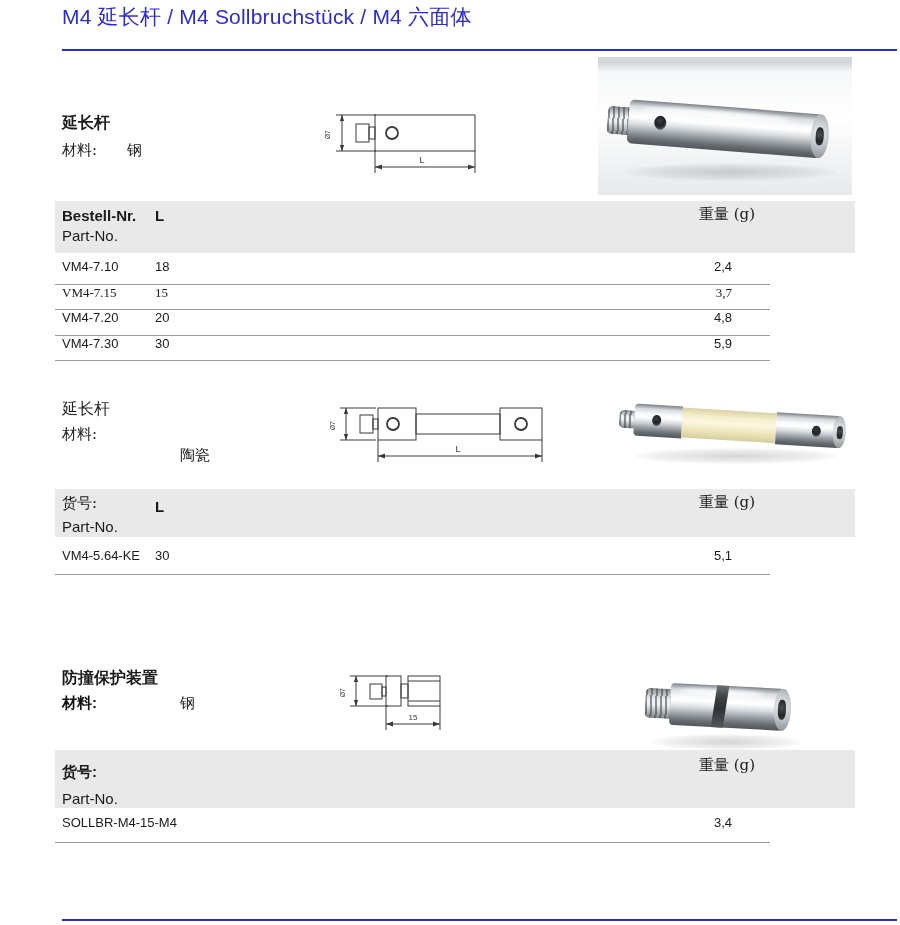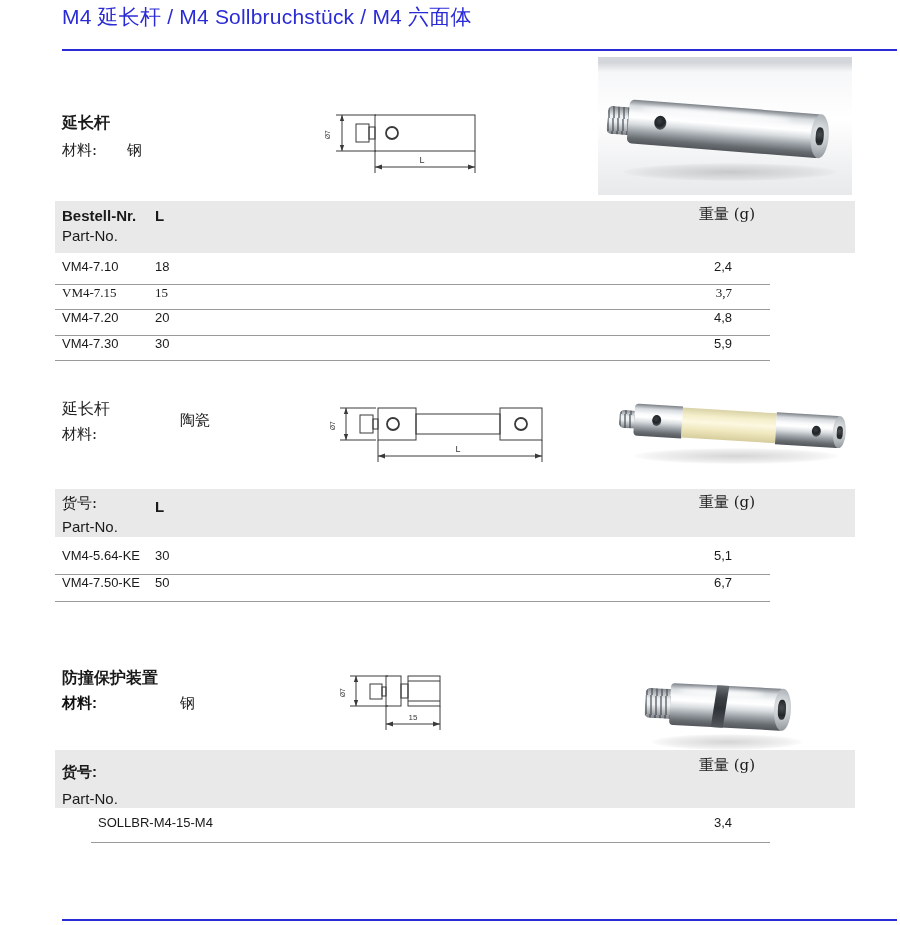--- a/index.html
+++ b/index.html
@@ -169,21 +169,21 @@
       <div class="sidehole" style="left:36px;top:11px;width:9px;height:11px;"></div>
       <div class="endface" style="right:-2px;top:0;width:13px;height:32px;">
         <div class="socket" style="left:3.5px;top:10px;width:6px;height:13px;"></div>
       </div>
     </div>
   </div>
 </div>
 
 <div class="abs s-head-serif serif" style="left:62px;top:399px;">延长杆</div>
 <div class="abs mat-label serif" style="left:62px;top:425px;">材料:</div>
-<div class="abs mat-value serif" style="left:180px;top:411px;">陶瓷</div>
+<div class="abs mat-value serif" style="left:180px;top:446px;">陶瓷</div>
 
 <svg class="abs drw" style="left:330px;top:396px;" width="225" height="72" viewBox="0 0 225 72">
   <line class="thin" x1="10" y1="12" x2="46" y2="12"></line>
   <line class="thin" x1="10" y1="44" x2="46" y2="44"></line>
   <line class="thin" x1="16" y1="12" x2="16" y2="44"></line>
   <path d="M16 12 l-2.2 6 l4.4 0 z"></path>
     <path d="M16 44 l-2.2 -6 l4.4 0 z"></path>
   <text font-size="6.5" transform="rotate(-90 5 34)" x="5" y="34">Ø7</text>
   <rect class="thin" x="30" y="19" width="13" height="18"></rect>
   <rect class="thin" x="43" y="23" width="5" height="10"></rect>
@@ -206,25 +206,20 @@
   <span class="lbl serif w-right" style="top:4px;">重量 (g)</span>
   <span class="lbl" style="left:7px;top:29px;">Part-No.</span>
 </div>
 
 <div class="abs rows" style="top:548px;">
   <div class="trow" style="height:26px;">
     <span class="c-part">VM4-5.64-KE</span>
     <span class="c-len">30</span>
     <span class="c-wt">5,1</span>
   </div>
-  <div class="trow" style="height:26px;">
-    <span class="c-part">VM4-7.50-KE</span>
-    <span class="c-len">50</span>
-    <span class="c-wt">6,7</span>
-  </div>
 </div>
 
 <div class="abs photo photo3">
   <div class="shadow" style="left:24px;top:88px;width:150px;height:16px;"></div>
   <div class="abs" style="left:42px;top:40px;width:118px;height:42px;transform:rotate(3deg);">
     <div class="abs thread" style="left:-25px;top:6px;width:27px;height:30px;"></div>
     <div class="abs metal" style="left:0;top:0;width:118px;height:42px;border-radius:4px 8px 8px 4px;"></div>
     <div class="abs" style="left:8px;top:4px;width:86px;height:7px;border-radius:50%;background:rgba(255,255,255,.85);filter:blur(2px);"></div>
     <div class="abs groove" style="left:44px;top:0;width:12px;height:42px;"></div>
     <div class="endface" style="right:-3px;top:0;width:17px;height:42px;">
@@ -259,19 +254,19 @@
   <text font-size="8" x="77" y="64" text-anchor="middle">15</text>
 </svg>
 
 <div class="abs thead" style="top:750px;height:58px;">
   <span class="lbl serif w-right" style="top:6px;">重量 (g)</span>
   <span class="lbl bold" style="left:7px;top:13px;">货号:</span>
   <span class="lbl" style="left:7px;top:40px;">Part-No.</span>
 </div>
 
 <div class="abs rows" style="top:815px;">
-  <div class="trow" style="height:27px;margin-left:36px;">
+  <div class="trow" style="height:27px;">
     <span class="c-part">SOLLBR-M4-15-M4</span>
     <span class="c-wt">3,4</span>
   </div>
 </div>
 
 <div class="abs bottom-rule"></div>
 
 </body></html>

